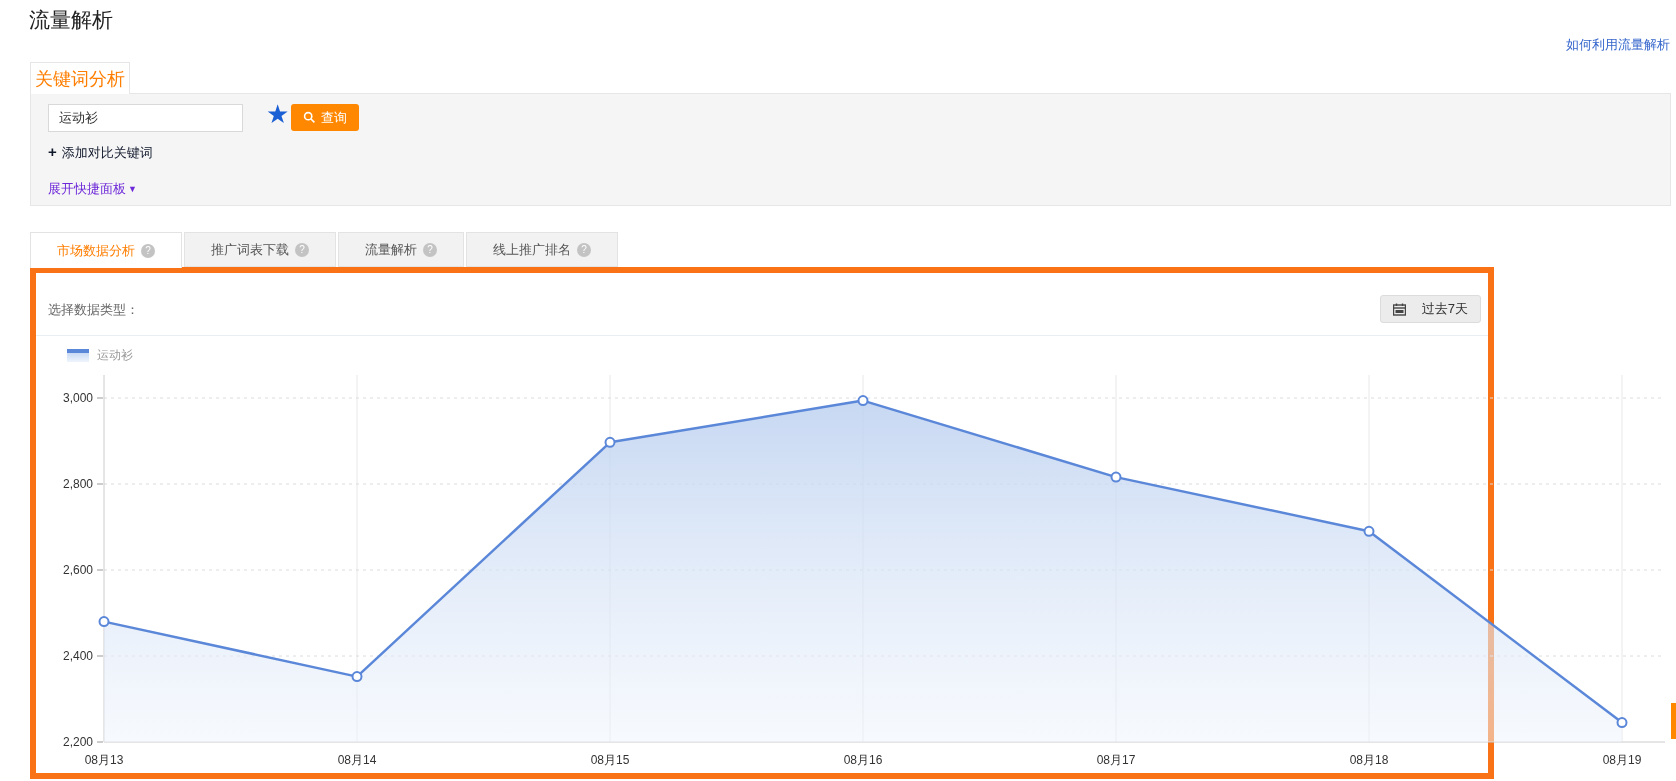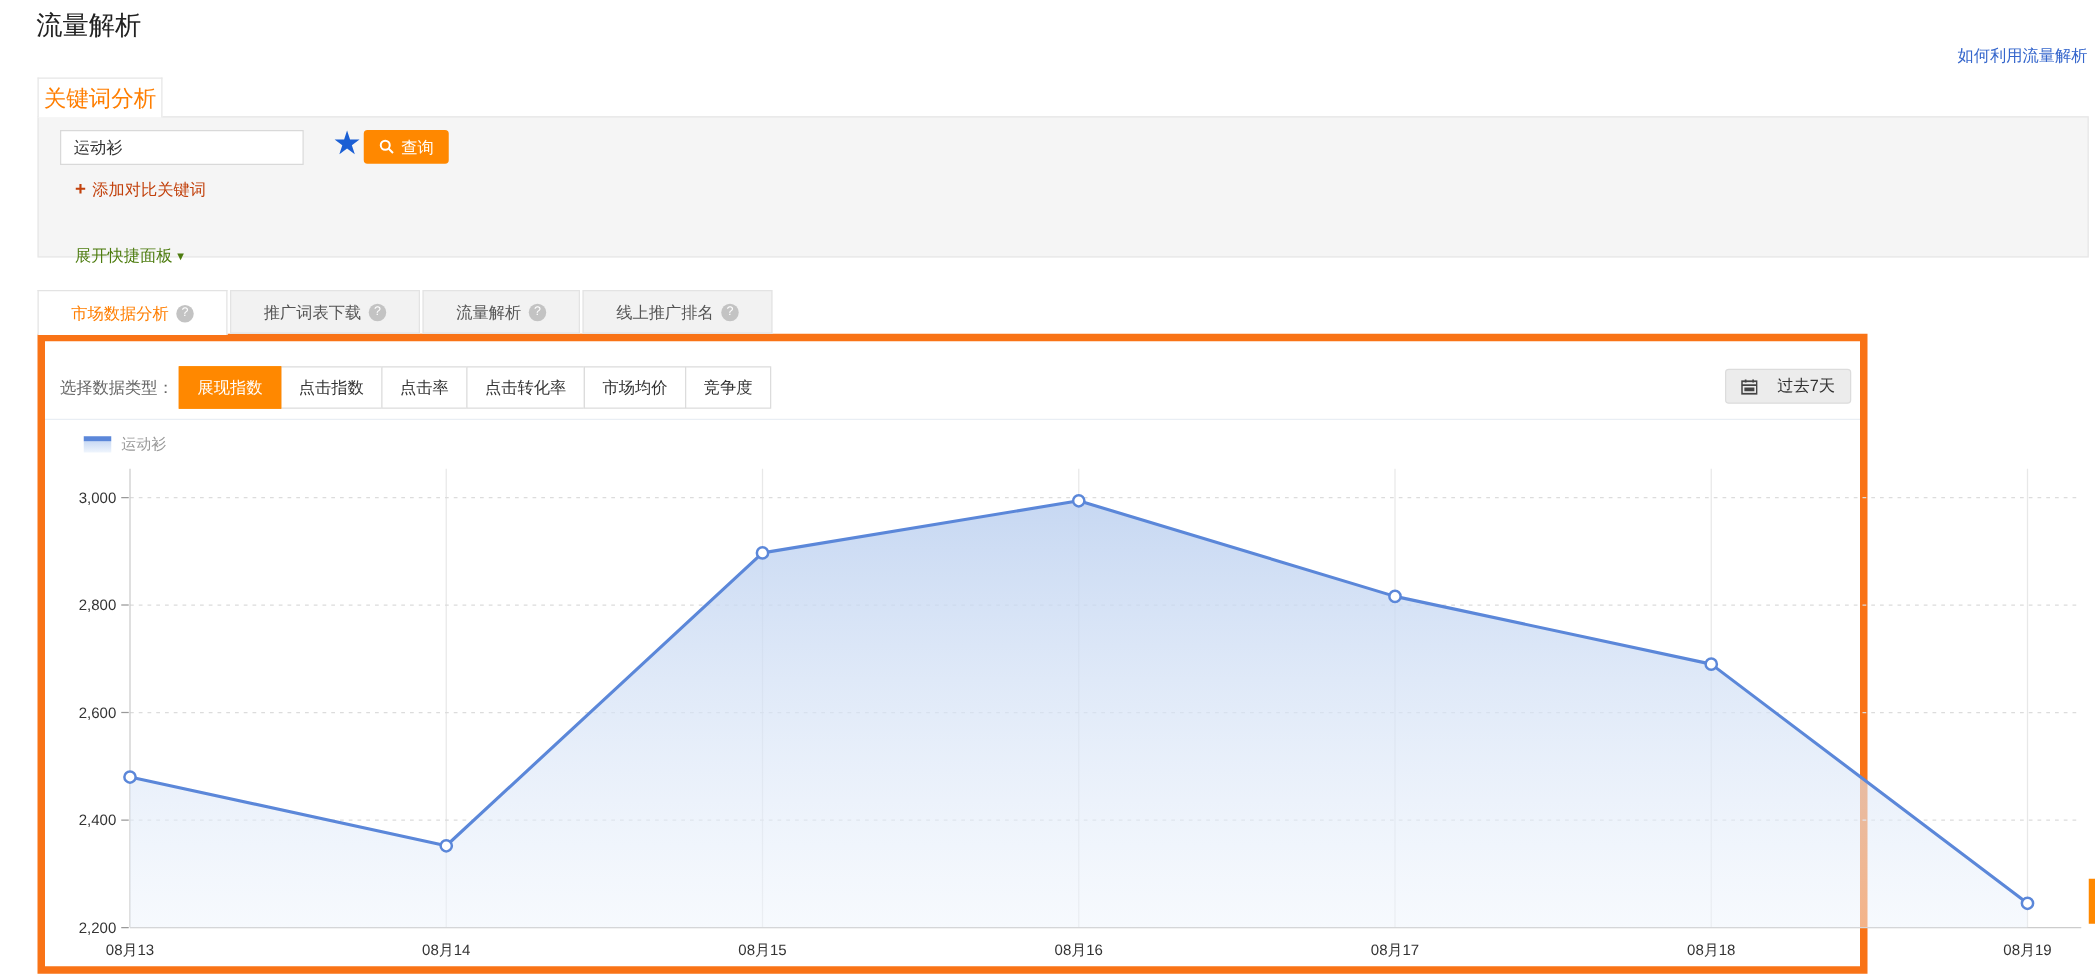--- a/index.html
+++ b/index.html
@@ -15,23 +15,23 @@
     border:1px solid #e6e6e6; border-bottom:none; z-index:3; text-align:center; line-height:32px;
     font-size:18px; color:#ff7e00; cursor:pointer; }
   .kw-panel { position:absolute; left:30px; top:93px; width:1641px; height:113px;
     background:#f5f5f5; border:1px solid #e6e6e6; z-index:2; }
   .kw-input { position:absolute; left:17px; top:10px; width:195px; height:28px; border:1px solid #d9d9d9;
     background:#fff; padding:0 10px; font-size:13px; color:#333; font-family:inherit; }
   .star-icon { position:absolute; left:235px; top:4px; font-size:26px; color:#1b5fd4; cursor:pointer; line-height:32px; }
   .query-btn { position:absolute; left:260px; top:10px; height:27px; padding:0 12px; background:#ff8800;
     border:none; border-radius:3px; color:#fff; font-size:13px; cursor:pointer; display:flex;
     align-items:center; gap:5px; font-family:Liberation Serif, serif; }
-  .add-compare { position:absolute; left:17px; top:49px; font-size:13px; color:#c2410c; cursor:pointer;margin-left:12px; }
+  .add-compare { position:absolute; left:17px; top:49px; font-size:13px; color:#0f172a; cursor:pointer; }
   .add-compare .plus { font-weight:bold; font-size:15px; margin-right:5px; }
-  .expand-link { position:absolute; left:29px; top:86px; font-size:13px; color:#4d7c0f; cursor:pointer;margin-top:16px; }
+  .expand-link { position:absolute; left:17px; top:86px; font-size:13px; color:#6d28d9; cursor:pointer; }
   .expand-link .caret { font-size:9px; vertical-align:1px; margin-left:2px; }
 
   
   .atabs { position:absolute; left:30px; top:232px; height:36px; display:flex; z-index:3; }
   .atab { height:35px; line-height:34px; padding:0 26px; background:#f2f2f2; border:1px solid #e3e3e3;
     margin-right:2px; font-size:13px; color:#555; cursor:pointer; display:flex; align-items:center; gap:6px; }
   .atab.active { background:#fff; color:#ff7e00; height:36px; border-bottom:none; }
   .help-icon { display:inline-block; width:14px; height:14px; border-radius:50%; background:#c3c3c3;
     color:#fff; font-size:10px; line-height:14px; text-align:center; cursor:pointer; }
 
@@ -97,28 +97,20 @@
       <span class="help-icon">?</span>
     </div>
     <div class="atab">
       <span>线上推广排名</span>
       <span class="help-icon">?</span>
     </div>
   </div>
 
   <div class="chart-panel">
     <div class="selector-label">选择数据类型：</div>
-    <div class="type-group">
-      <button class="type-btn active">展现指数</button>
-      <button class="type-btn">点击指数</button>
-      <button class="type-btn">点击率</button>
-      <button class="type-btn">点击转化率</button>
-      <button class="type-btn">市场均价</button>
-      <button class="type-btn">竞争度</button>
-    </div>
     <button class="date-range-btn">
       <svg width="13" height="13" viewBox="0 0 13 13">
         <rect x="0.5" y="2" width="12" height="10" fill="none" stroke="#444" stroke-width="1.4"></rect>
         <line x1="0.5" y1="5" x2="12.5" y2="5" stroke="#444" stroke-width="1.4"></line>
         <line x1="3.5" y1="0.5" x2="3.5" y2="3" stroke="#444" stroke-width="1.4"></line>
         <line x1="9.5" y1="0.5" x2="9.5" y2="3" stroke="#444" stroke-width="1.4"></line>
         <rect x="2.5" y="7" width="8" height="3" fill="#444"></rect>
       </svg>
       <span>过去7天</span>
     </button>

